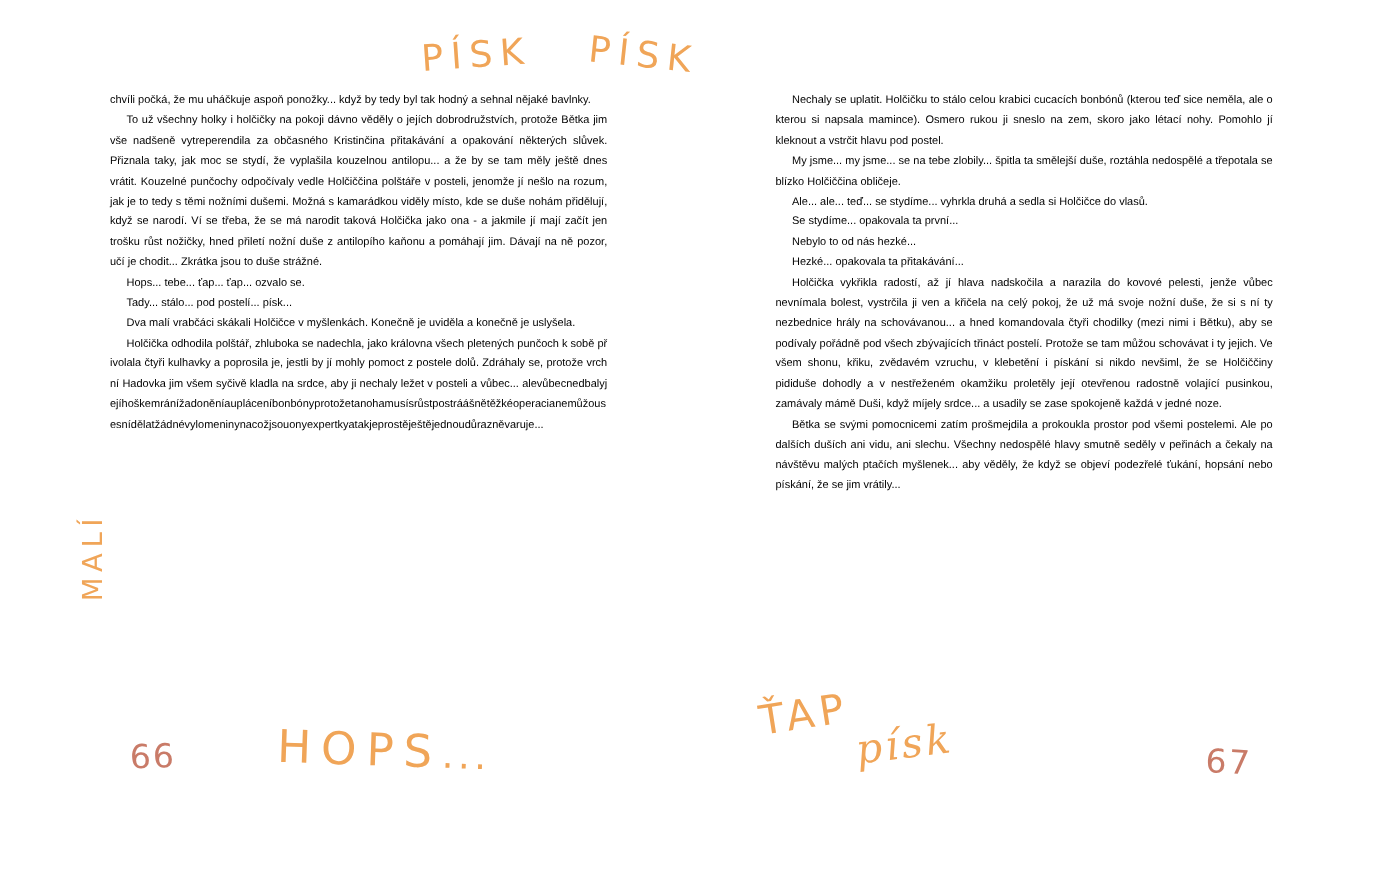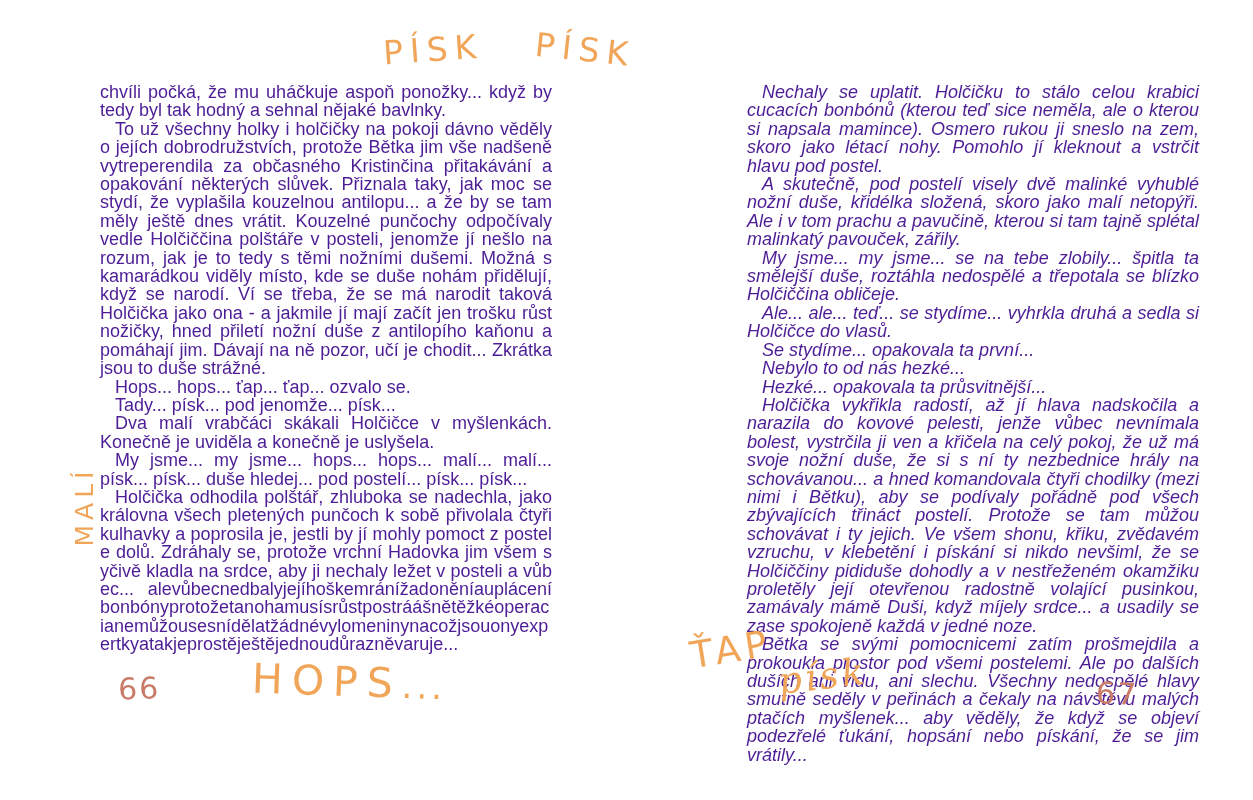--- a/index.html
+++ b/index.html
@@ -12,27 +12,27 @@
     width: 1253px;
     height: 800px;
     background: #ffffff;
     overflow: hidden;
     font-family: "Liberation Sans", sans-serif;
   }
   .text-col {
     position: absolute;
     top: 83px;
     width: 452px;
-    color: #4c1d95;
-    font-size: 18px;
+    color: #000000;
+    font-size: 10px;
     line-height: 18.4px;
     text-align: justify;
   }
   .text-col.left  { left: 100px; }
-  .text-col.right { left: 747px; font-style: italic; }
+  .text-col.right { left: 705px; }
   .text-col p {
     margin: 0;
     text-indent: 15px;
   }
   .text-col p.no-indent { text-indent: 0; }
   .text-col p.runon {
     overflow-wrap: anywhere;
     word-break: break-all;
   }
   
@@ -102,35 +102,33 @@
 <div class="spread">
 
   <div class="hand pisk-top">
     <span class="w1">PÍSK</span>
     <span class="w2">PÍSK</span>
   </div>
 
   <div class="text-col left">
     <p class="no-indent">chvíli počká, že mu uháčkuje aspoň ponožky... když by tedy byl tak hodný a sehnal nějaké bavlnky.</p>
     <p>To už všechny holky i holčičky na pokoji dávno věděly o jejích dobrodružstvích, protože Bětka jim vše nadšeně vytreperendila za občasného Kristinčina přitakávání a opakování některých slůvek. Přiznala taky, jak moc se stydí, že vyplašila kouzelnou antilopu... a že by se tam měly ještě dnes vrátit. Kouzelné punčochy odpočívaly vedle Holčiččina polštáře v posteli, jenomže jí nešlo na rozum, jak je to tedy s těmi nožními dušemi. Možná s kamarádkou viděly místo, kde se duše nohám přidělují, když se narodí. Ví se třeba, že se má narodit taková Holčička jako ona - a jakmile jí mají začít jen trošku růst nožičky, hned přiletí nožní duše z antilopího kaňonu a pomáhají jim. Dávají na ně pozor, učí je chodit... Zkrátka jsou to duše strážné.</p>
-    <p>Hops... hops... ťap... ťap... ozvalo se.</p>
-    <p>Tady... písk... pod jenomže... písk...</p>
+    <p>Hops... tebe... ťap... ťap... ozvalo se.</p>
+    <p>Tady... stálo... pod postelí... písk...</p>
     <p>Dva malí vrabčáci skákali Holčičce v myšlenkách. Konečně je uviděla a konečně je uslyšela.</p>
-    <p>My jsme... my jsme... hops... hops... malí... malí... písk... písk... duše hledej... pod postelí... písk... písk...</p>
     <p class="runon">Holčička odhodila polštář, zhluboka se nadechla, jako královna všech pletených punčoch k sobě přivolala čtyři kulhavky a poprosila je, jestli by jí mohly pomoct z postele dolů. Zdráhaly se, protože vrchní Hadovka jim všem syčivě kladla na srdce, aby ji nechaly ležet v posteli a vůbec... alevůbecnedbalyjejíhoškemránížadoněníaupláceníbonbónyprotožetanohamusísrůstpostráášnětěžkéoperacianemůžousesnídělatžádnévylomeninynacožjsouonyexpertkyatakjeprostěještějednoudůrazněvaruje...</p>
   </div>
 
   <div class="text-col right">
     <p>Nechaly se uplatit. Holčičku to stálo celou krabici cucacích bonbónů (kterou teď sice neměla, ale o kterou si napsala mamince). Osmero rukou ji sneslo na zem, skoro jako létací nohy. Pomohlo jí kleknout a vstrčit hlavu pod postel.</p>
-    <p>A skutečně, pod postelí visely dvě malinké vyhublé nožní duše, křidélka složená, skoro jako malí netopýři. Ale i v tom prachu a pavučině, kterou si tam tajně splétal malinkatý pavouček, zářily.</p>
     <p>My jsme... my jsme... se na tebe zlobily... špitla ta smělejší duše, roztáhla nedospělé a třepotala se blízko Holčiččina obličeje.</p>
     <p>Ale... ale... teď... se stydíme... vyhrkla druhá a sedla si Holčičce do vlasů.</p>
     <p>Se stydíme... opakovala ta první...</p>
     <p>Nebylo to od nás hezké...</p>
-    <p>Hezké... opakovala ta průsvitnější...</p>
+    <p>Hezké... opakovala ta přitakávání...</p>
     <p>Holčička vykřikla radostí, až jí hlava nadskočila a narazila do kovové pelesti, jenže vůbec nevnímala bolest, vystrčila ji ven a křičela na celý pokoj, že už má svoje nožní duše, že si s ní ty nezbednice hrály na schovávanou... a hned komandovala čtyři chodilky (mezi nimi i Bětku), aby se podívaly pořádně pod všech zbývajících třináct postelí. Protože se tam můžou schovávat i ty jejich. Ve všem shonu, křiku, zvědavém vzruchu, v klebetění i pískání si nikdo nevšiml, že se Holčiččiny pididuše dohodly a v nestřeženém okamžiku proletěly její otevřenou radostně volající pusinkou, zamávaly mámě Duši, když míjely srdce... a usadily se zase spokojeně každá v jedné noze.</p>
     <p>Bětka se svými pomocnicemi zatím prošmejdila a prokoukla prostor pod všemi postelemi. Ale po dalších duších ani vidu, ani slechu. Všechny nedospělé hlavy smutně seděly v peřinách a čekaly na návštěvu malých ptačích myšlenek... aby věděly, že když se objeví podezřelé ťukání, hopsání nebo pískání, že se jim vrátily...</p>
   </div>
 
   <div class="hand mali">MALÍ</div>
 
   <div class="hand hops">
     <span>HOPS</span><span class="dots">...</span>
   </div>
 

